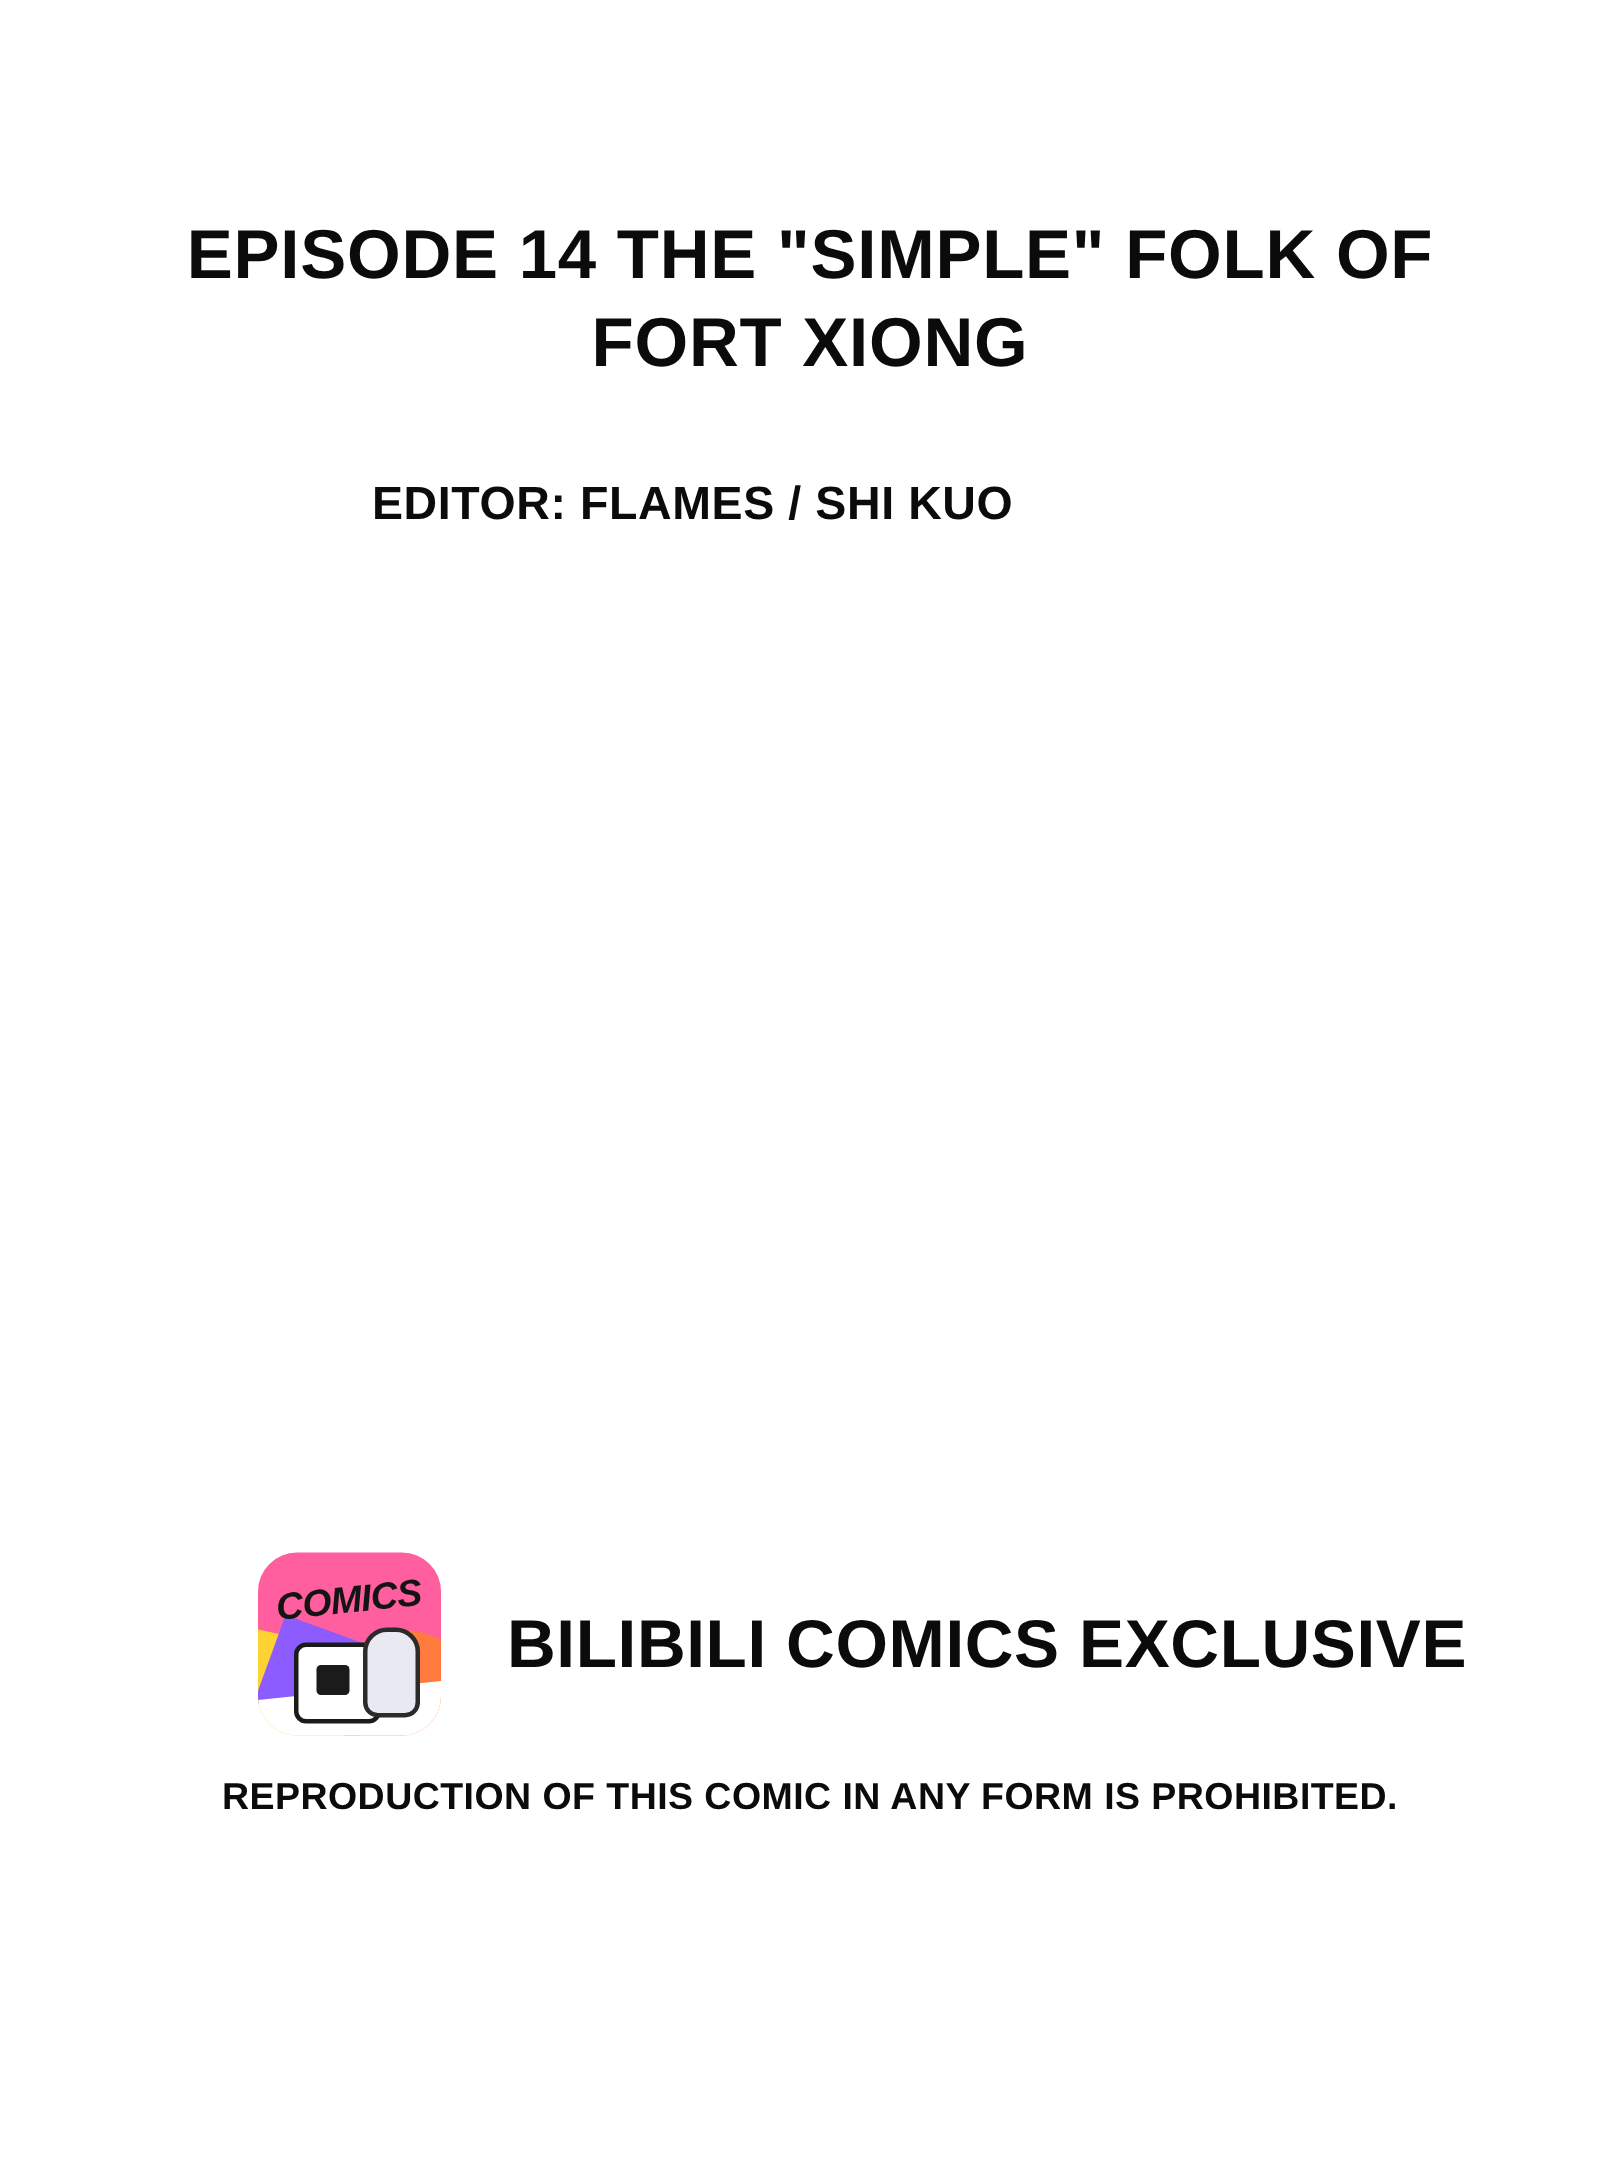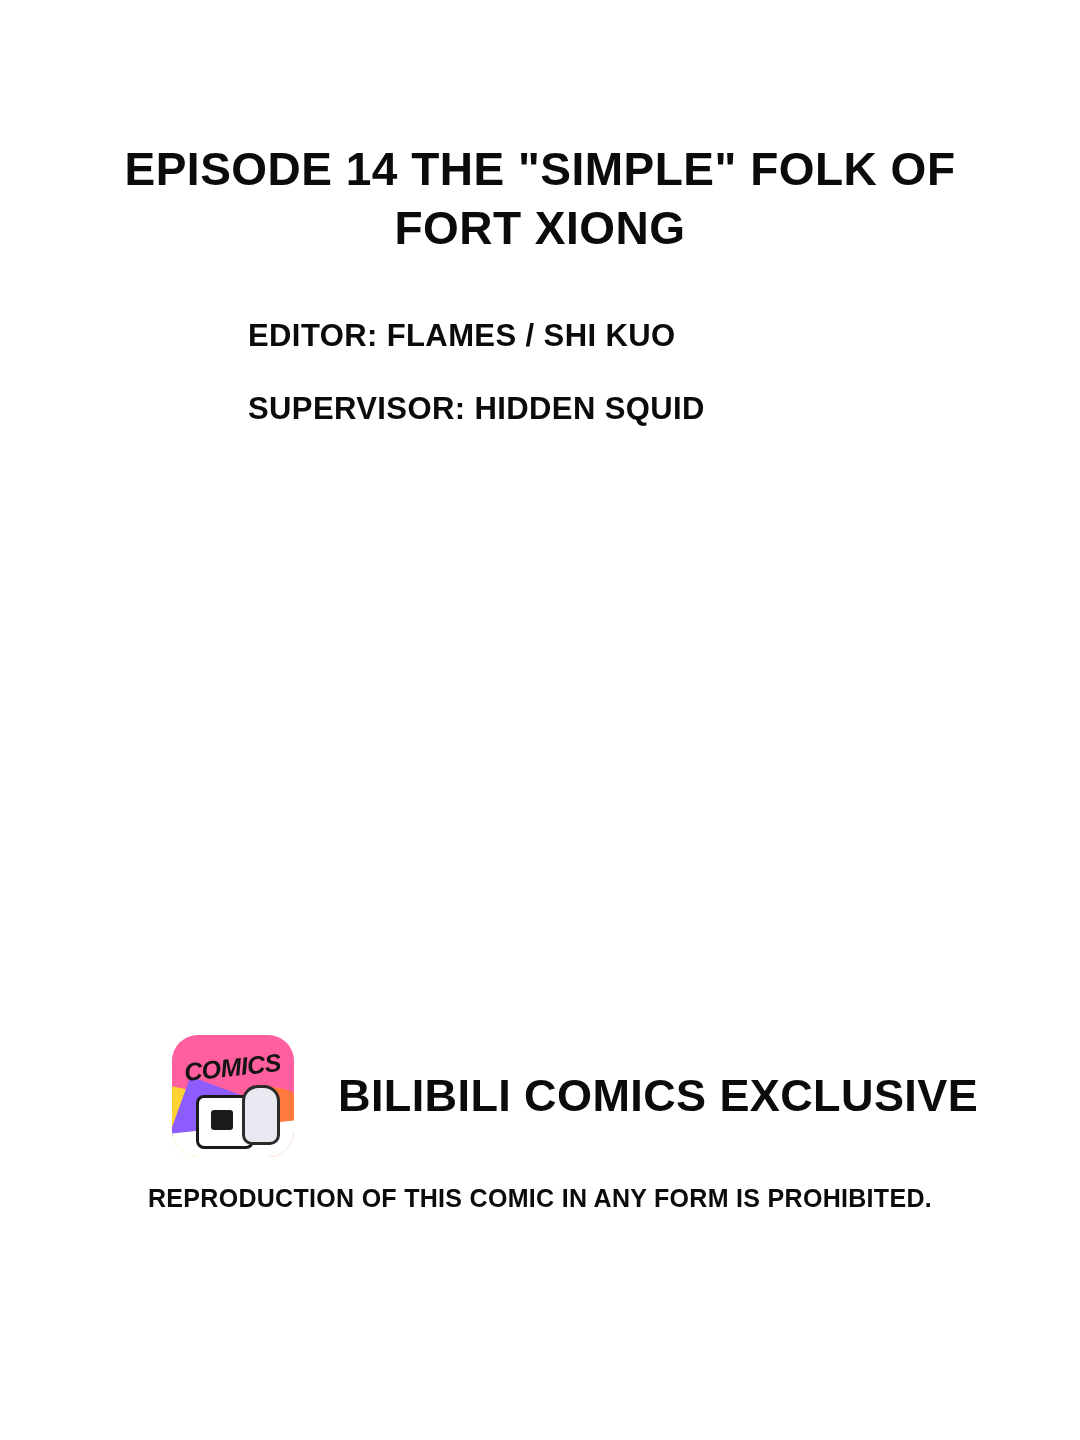--- a/index.html
+++ b/index.html
@@ -176,21 +176,20 @@
 </style>
 </head>
 <body>
 
 <div class="page">
 
   <h1 class="title">EPISODE 14 THE "SIMPLE" FOLK OF FORT XIONG</h1>
 
   <div class="credits">
     <p class="credit-line">EDITOR: FLAMES / SHI KUO</p>
-    <p class="credit-line">SUPERVISOR: HIDDEN SQUID</p>
   </div>
 
   <div class="exclusive-row">
     <div class="logo">
       <div class="lg-pink"></div>
       <div class="lg-yellow"></div>
       <div class="lg-purple"></div>
       <div class="lg-orange"></div>
       <div class="lg-white-bot"></div>
       <div class="lg-word">COMICS</div>

